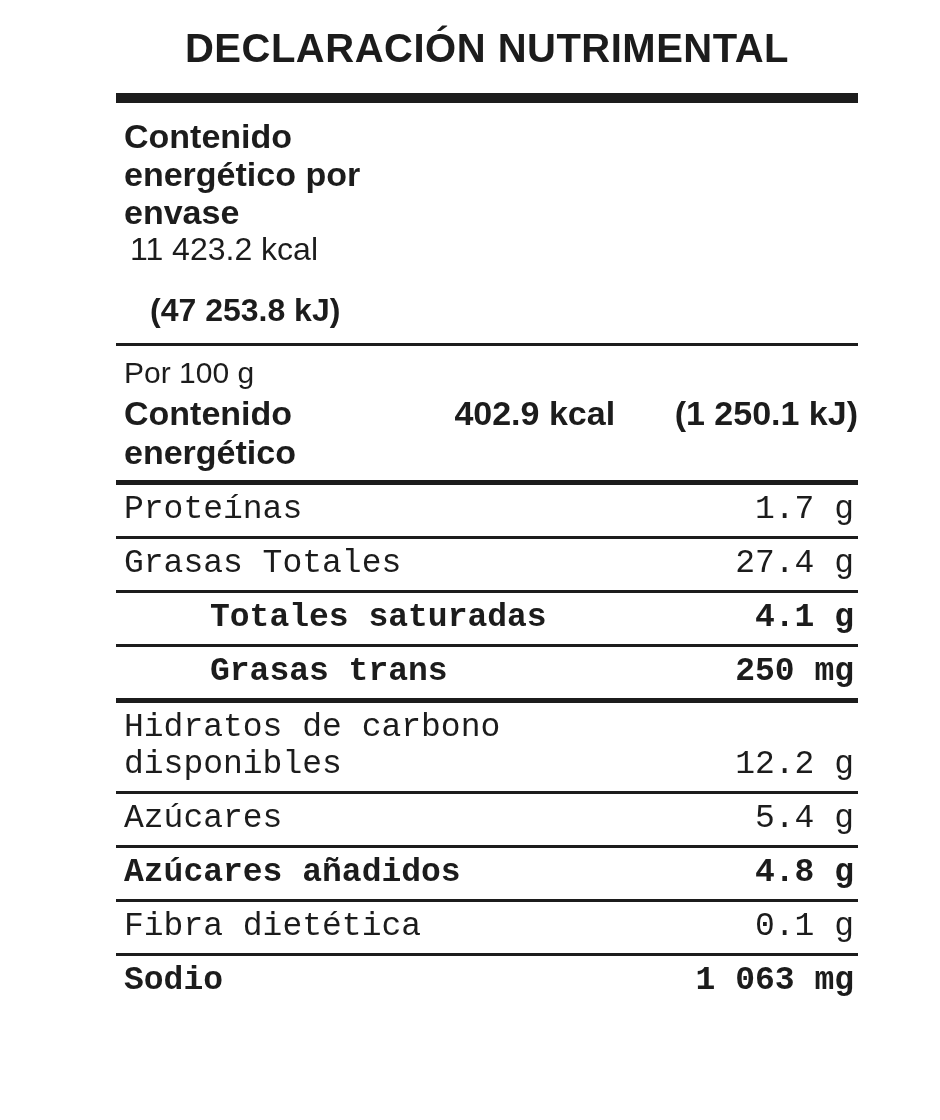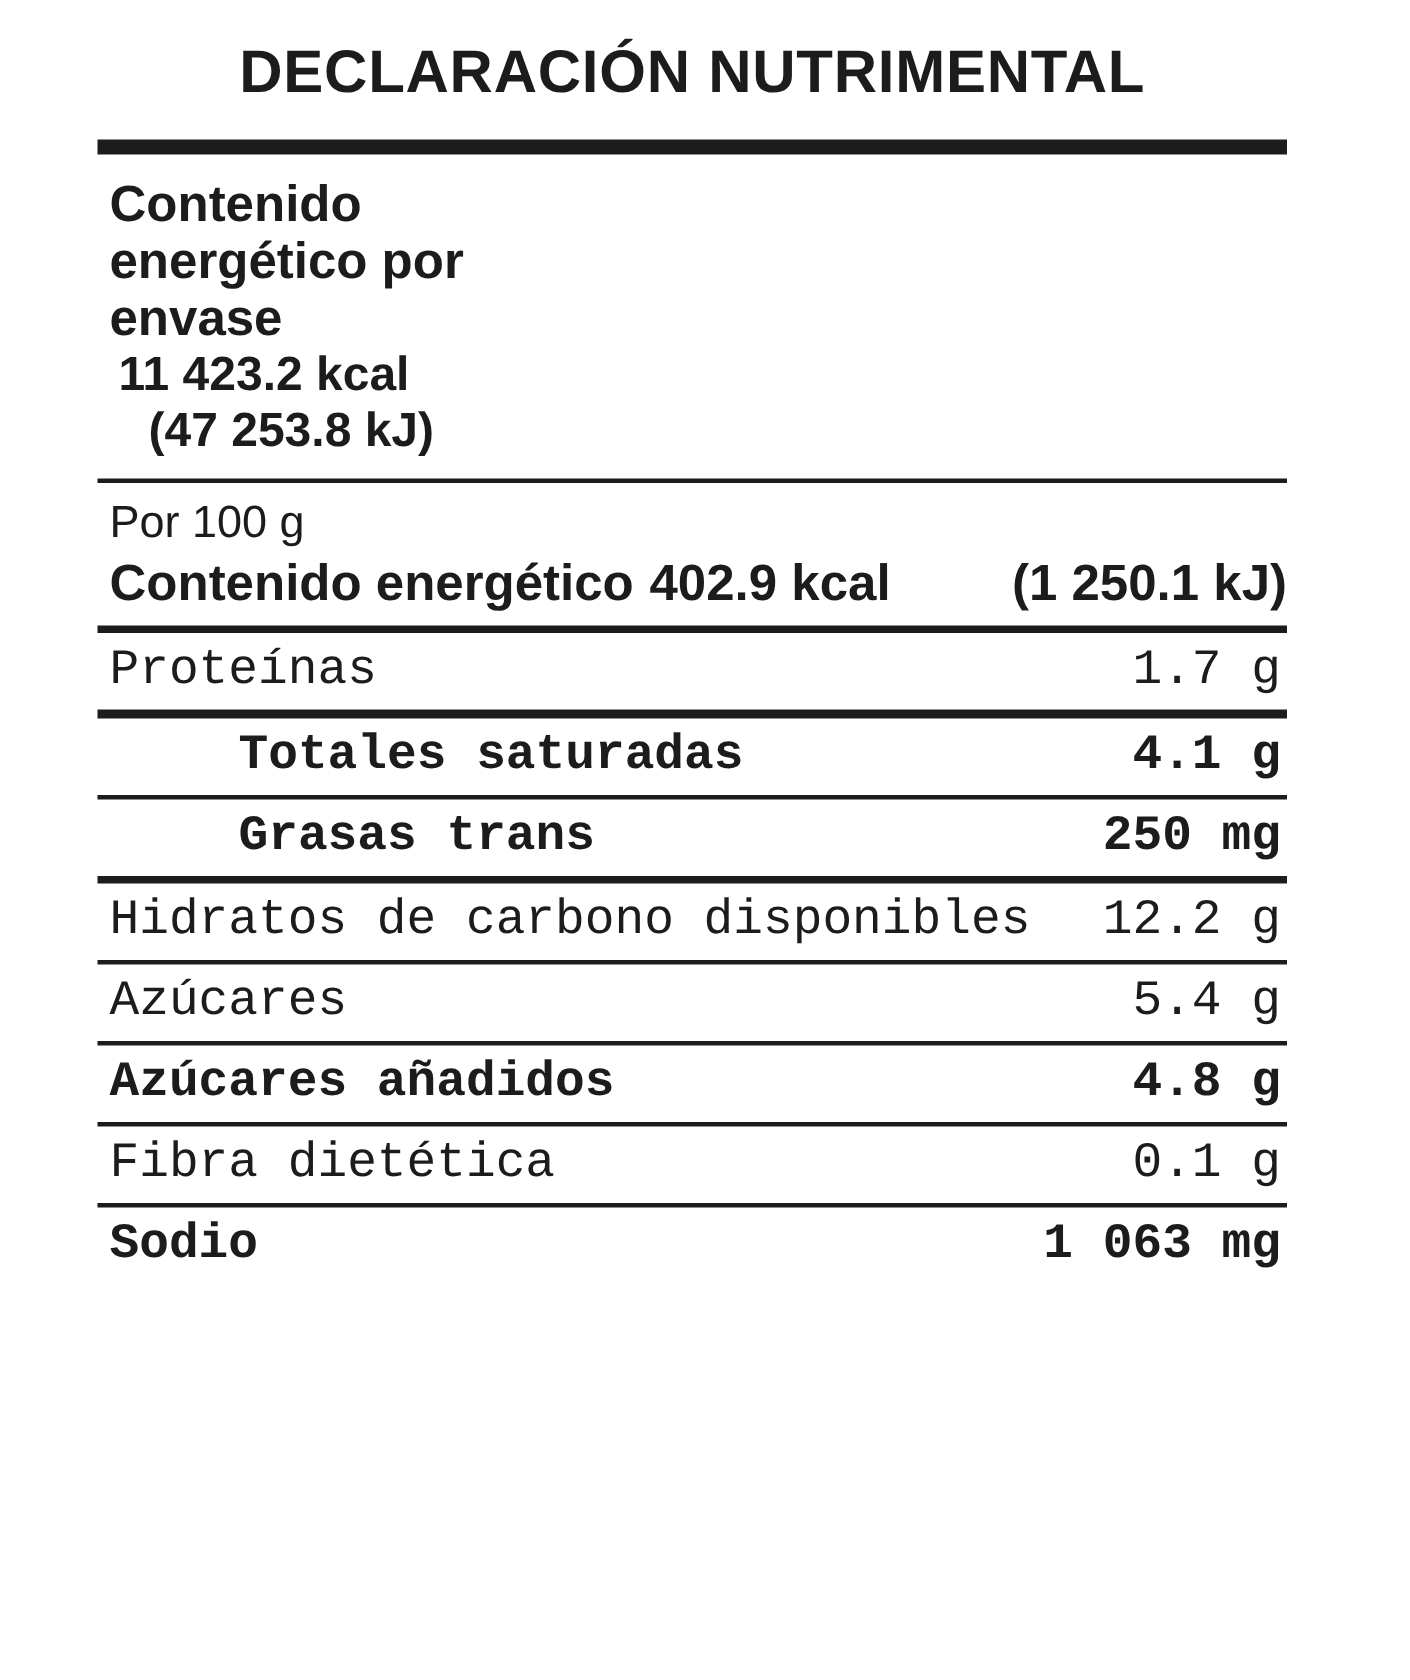--- a/index.html
+++ b/index.html
@@ -12,21 +12,21 @@
     height: 1120px;
     font-family: "Liberation Sans", sans-serif;
     color: #1a1a1a;
     overflow: hidden;
   }
   .panel {
     position: relative;
     width: 940px;
     height: 1120px;
     box-sizing: border-box;
-    padding: 18px 82px 0 65px;
+    padding: 18px 82px 0 116px;
     border-radius: 18px;
   }
   .title {
     text-align: center;
     font-size: 40px;
     font-weight: 700;
     letter-spacing: 0.5px;
     color: #1c1c1c;
     margin: 8px 0 22px 0;
     font-family: "Liberation Sans", sans-serif;
@@ -81,31 +81,32 @@
   }
   .energy-pkg .label {
     font-size: 34px;
     font-weight: 700;
     line-height: 1.12;
     width: 335px;
     color: #1c1c1c;
   }
   .energy-pkg .kcal {
     font-size: 32px;
-    font-weight: 700;
+    font-weight: 400;
     color: #1c1c1c;
     margin-left: 6px;
     white-space: nowrap;
   }
   .energy-pkg .kj {
     font-size: 32px;
     font-weight: 700;
     color: #1c1c1c;
     margin-left: 26px;
     white-space: nowrap;
+    margin-top: 24px;
   }
 
   .per100 {
     font-size: 30px;
     font-weight: 400;
     color: #1c1c1c;
     padding: 10px 0 2px 8px;
   }
 
   .energy-100 {
@@ -165,20 +166,24 @@
   </div>
 
   <div class="rule-med"></div>
 
   <div class="row reg nut-row">
     <div class="label">Proteínas</div>
     <div class="value">1.7 g</div>
   </div>
   <div class="rule-thin"></div>
 
+  <div class="row reg nut-row">
+    <div class="label">Grasas Totales</div>
+    <div class="value">27.4 g</div>
+  </div>
   <div class="rule-thin"></div>
 
   <div class="row bold nut-row indent-1">
     <div class="label">Totales saturadas</div>
     <div class="value">4.1 g</div>
   </div>
   <div class="rule-thin"></div>
 
   <div class="row bold nut-row indent-1">
     <div class="label">Grasas trans</div>

